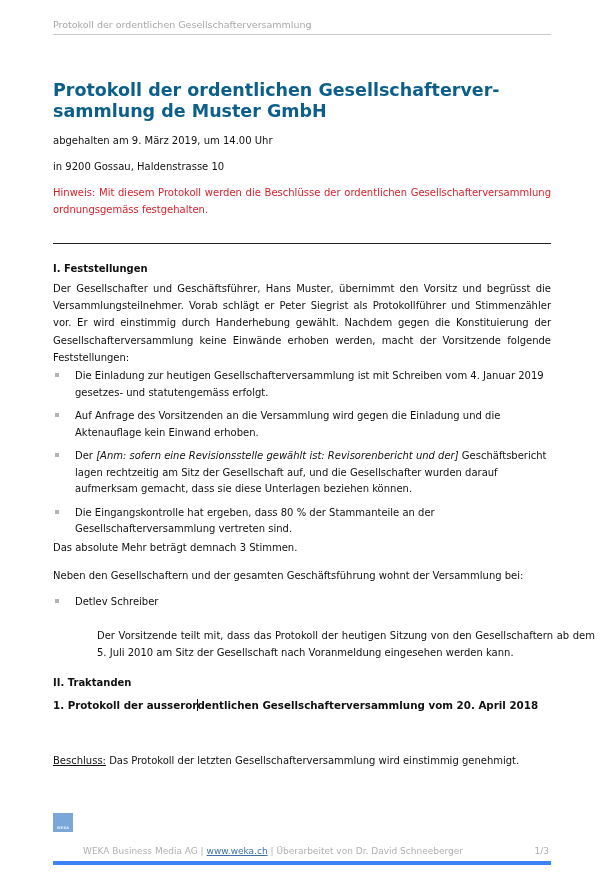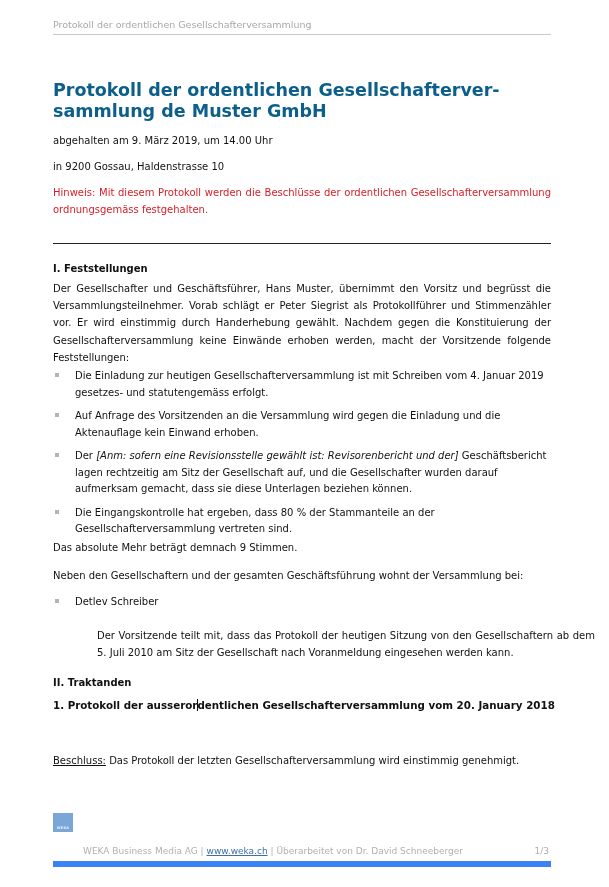--- a/index.html
+++ b/index.html
@@ -19,21 +19,21 @@
   .bullet-list { position: absolute; left: 53px; width: 498px; margin: 0; padding: 0; list-style: none; }
   .bullet-item { position: relative; padding-left: 22px; font-size: 10px; line-height: 16.5px; margin-bottom: 7px; }
   .bullet-mark { position: absolute; left: 2px; top: 5px; width: 4px; height: 4px; background: #b4b4b4; }
   .italic { font-style: italic; }
   .underline { text-decoration: underline; }
   .cursor { display: inline-block; width: 1px; height: 12px; background: #111; vertical-align: -2px; margin: 0 -0.5px; }
   .logo { position: absolute; left: 53px; top: 813px; width: 20px; height: 19px; background: #7aa7d8;
           display: flex; align-items: flex-end; justify-content: center; }
   .logo span { font-size: 3.5px; color: #e8f0fa; font-weight: bold; margin-bottom: 2px; letter-spacing: 0.2px; }
   .footer { position: absolute; left: 53px; top: 846px; width: 498px; padding-bottom: 4px;
-            border-bottom: 6px solid #3b82f6; font-size: 9px; color: #b0b0b0; }
+            border-bottom: 4px solid #3b82f6; font-size: 9px; color: #b0b0b0; }
   .footer .left { position: absolute; left: 30px; top: 0; white-space: nowrap; }
   .footer .link { color: #3d6fa6; text-decoration: underline; }
   .footer .pageno { position: absolute; right: 2px; top: 0; }
   .footer .spacer { height: 11px; }
 </style>
 </head>
 <body>
 
 <div class="page">
 
@@ -66,36 +66,36 @@
     <li class="bullet-item">
       <span class="bullet-mark"></span>
       <span>Der </span><span class="italic">[Anm: sofern eine Revisionsstelle gewählt ist: Revisorenbericht und der]</span><span> Geschäftsbericht lagen rechtzeitig am Sitz der Gesellschaft auf, und die Gesellschafter wurden darauf aufmerksam gemacht, dass sie diese Unterlagen beziehen können.</span>
     </li>
     <li class="bullet-item">
       <span class="bullet-mark"></span>
       <span>Die Eingangskontrolle hat ergeben, dass 80 % der Stammanteile an der Gesellschafterversammlung vertreten sind.</span>
     </li>
   </ul>
 
-  <p class="para" style="top:539px;">Das absolute Mehr beträgt demnach 9 Stimmen.</p>
+  <p class="para" style="top:539px;">Das absolute Mehr beträgt demnach 3 Stimmen.</p>
   <p class="para" style="top:567px;">Neben den Gesellschaftern und der gesamten Geschäftsführung wohnt der Versammlung bei:</p>
 
   <ul class="bullet-list" style="top:594px;">
     <li class="bullet-item">
       <span class="bullet-mark"></span>
       <span>Detlev Schreiber</span>
     </li>
   </ul>
 
   <p class="para" style="top:627px;margin-left:44px;">Der Vorsitzende teilt mit, dass das Protokoll der heutigen Sitzung von den Gesellschaftern ab dem 5. Juli 2010 am Sitz der Gesellschaft nach Voranmeldung eingesehen werden kann.</p>
 
   <h2 class="h2" style="top:677px;">II. Traktanden</h2>
 
   <h3 class="h3" style="top:699px;">
-    <span>1. Protokoll der ausseror</span><span class="cursor"></span><span>dentlichen Gesellschafterversammlung vom 20. January 2018</span>
+    <span>1. Protokoll der ausseror</span><span class="cursor"></span><span>dentlichen Gesellschafterversammlung vom 20. April 2018</span>
   </h3>
 
 
   <p class="para" style="top:752px;">
     <span class="underline">Beschluss:</span><span> Das Protokoll der letzten Gesellschafterversammlung wird einstimmig genehmigt.</span>
   </p>
 
   <div class="logo">
     <span>WEKA</span>
   </div>

